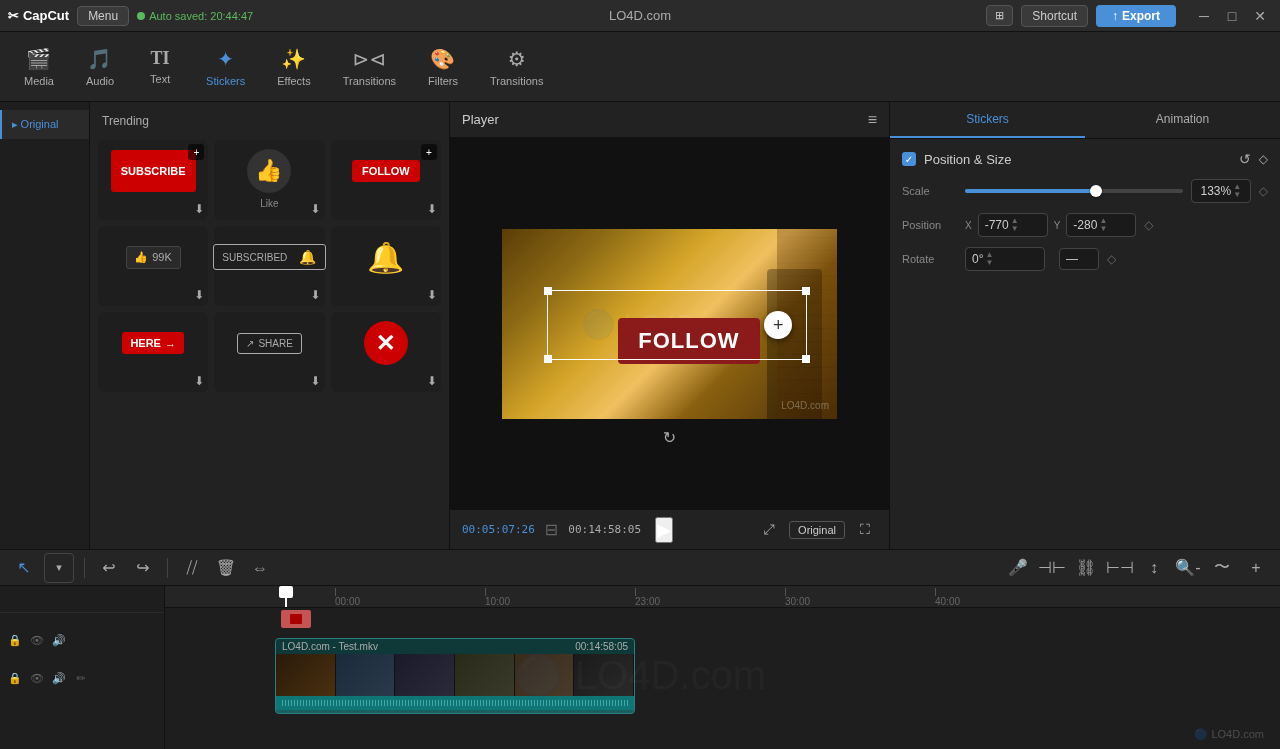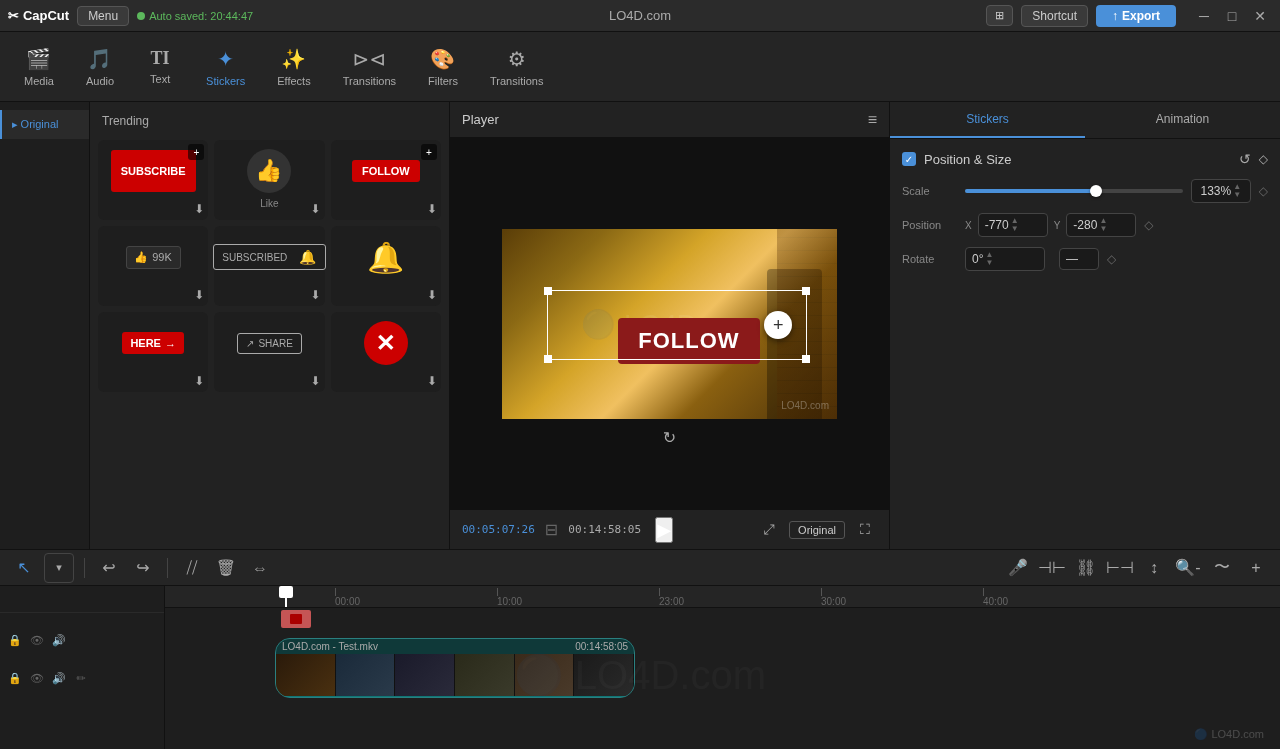--- a/index.html
+++ b/index.html
@@ -120,27 +120,27 @@
     .tl-separator { width: 1px; height: 20px; background: #444; margin: 0 4px; }
     .tl-right { margin-left: auto; display: flex; align-items: center; gap: 6px; }
 
     .timeline-body { flex: 1; display: flex; }
     .timeline-left { width: 165px; background: #1e1e1e; border-right: 1px solid #111; display: flex; flex-direction: column; padding: 4px 0; }
     .track-ctrl-btn { color: #666; font-size: 11px; cursor: pointer; width: 18px; height: 18px; display: flex; align-items: center; justify-content: center; }
     .track-row-header2 { height: 55px; display: flex; align-items: center; padding: 0 6px; gap: 4px; border-top: 1px solid #2a2a2a; }
 
     .timeline-right { flex: 1; overflow-x: auto; position: relative; }
     .timeline-ruler { height: 22px; background: #252525; position: relative; border-bottom: 1px solid #111; }
-    .ruler-marks { display: flex; align-items: flex-end; height: 100%; padding: 0 0 0 170px; gap: 12px; }
+    .ruler-marks { display: flex; align-items: flex-end; height: 100%; padding: 0 0 0 170px; }
     .ruler-mark { display: flex; flex-direction: column; align-items: flex-start; min-width: 100px; font-size: 10px; color: #666; }
     .ruler-line { width: 1px; height: 8px; background: #555; }
     .sticker-track { height: 22px; background: #1e1e1e; position: relative; }
     .sticker-clip { position: absolute; left: 110px; top: 2px; height: 18px; width: 40px; background: #c55; border-radius: 2px; }
     .video-track-area { height: 80px; position: relative; background: #1e1e1e; }
-    .video-clip { position: absolute; left: 110px; top: 8px; height: 60px; width: 360px; background: #1a6060; border-radius: 15px; border: 1px solid #2a8080; overflow: hidden; cursor: pointer; }
+    .video-clip { position: absolute; left: 110px; top: 8px; height: 76px; width: 360px; background: #1a6060; border-radius: 4px; border: 1px solid #2a8080; overflow: hidden; cursor: pointer; }
     .video-clip-header { background: rgba(0,0,0,0.4); padding: 2px 6px; display: flex; justify-content: space-between; font-size: 10px; color: #aaa; }
     .video-clip-thumbnails { display: flex; height: 42px; overflow: hidden; }
     .video-thumb { flex: 1; background: linear-gradient(135deg, #1a1a1a, #333); border-right: 1px solid #111; }
     .video-thumb:nth-child(odd) { background: linear-gradient(135deg, #222, #2a3a3a); }
     .video-clip-audio { height: 14px; background: rgba(0,150,150,0.4); display: flex; align-items: center; padding: 0 4px; }
     .audio-wave { flex: 1; height: 6px; background: repeating-linear-gradient(90deg, transparent, transparent 2px, rgba(100,200,200,0.6) 2px, rgba(100,200,200,0.6) 3px); }
 
     .playhead { position: absolute; top: 0; left: 282px; height: 100%; width: 2px; background: #fff; z-index: 10; }
     .playhead-top { position: absolute; top: 0; left: -6px; width: 14px; height: 14px; background: #fff; border-radius: 2px; display: flex; align-items: center; justify-content: center; }
   </style>

